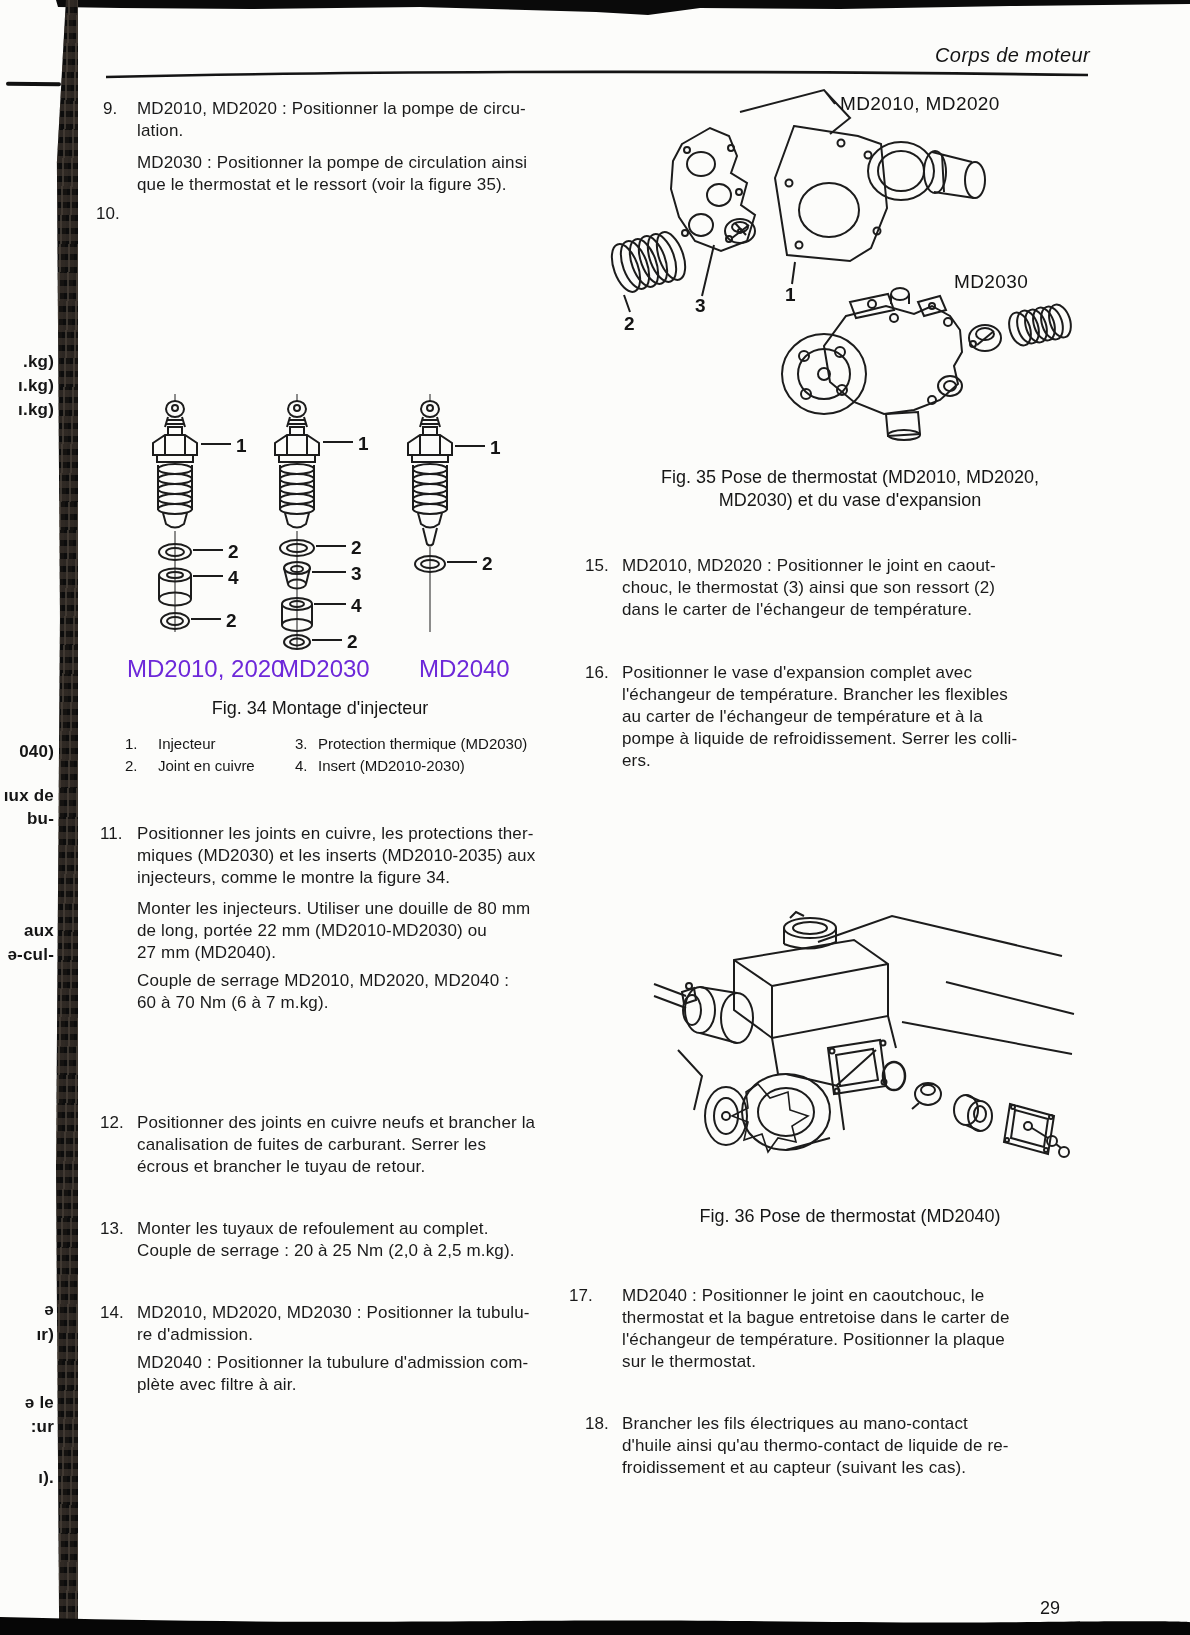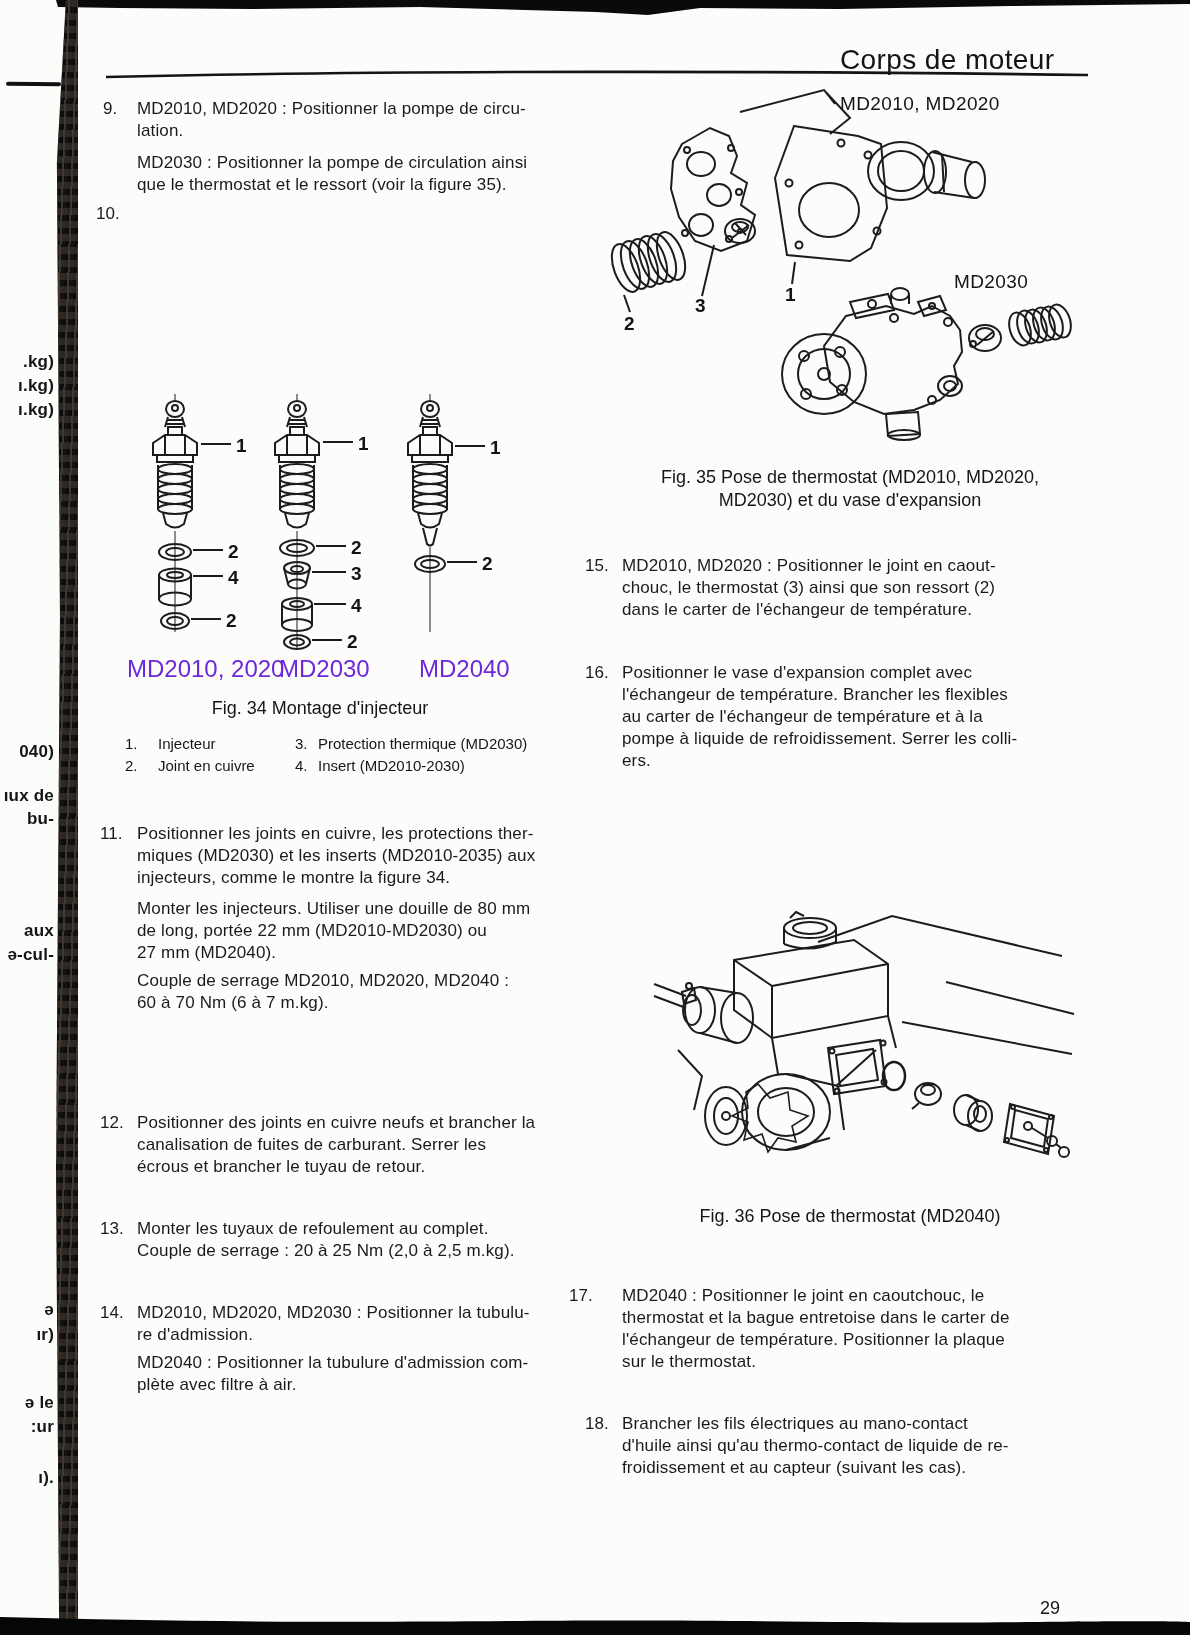--- a/index.html
+++ b/index.html
@@ -7,22 +7,22 @@
     position:relative;width:1190px;height:1635px;margin:0 auto;
     background:#fcfcfa;overflow:hidden;
     font-family:"Liberation Sans", sans-serif;color:#1a1a1a;
   }
   .para{
     position:absolute;font-size:17px;line-height:22px;
     white-space:pre-line;letter-spacing:.15px;color:#1a1a1a;
   }
   .stepnum{position:absolute;font-size:17px;line-height:22px;color:#1a1a1a;}
   .header-title{
-    position:absolute;left:840px;top:44px;width:250px;
-    font-size:28px;letter-spacing:.4px;color:#141414;
+    position:absolute;left:840px;top:44px;width:250px;text-align:right;
+    font-style:italic;font-size:20px;letter-spacing:.4px;color:#141414;
   }
   .model-label{position:absolute;font-size:24px;font-weight:400;color:#6d28d9;}
   .caption{
     position:absolute;font-size:18px;line-height:23px;text-align:center;
     white-space:pre-line;color:#161616;
   }
   .legend-num{position:absolute;font-size:15px;color:#161616;}
   .legend-label{position:absolute;font-size:15px;color:#161616;}
   .page-number{position:absolute;left:1040px;top:1563px;font-size:18px;color:#161616;margin-top:35px;}
   .gutter-bar{

